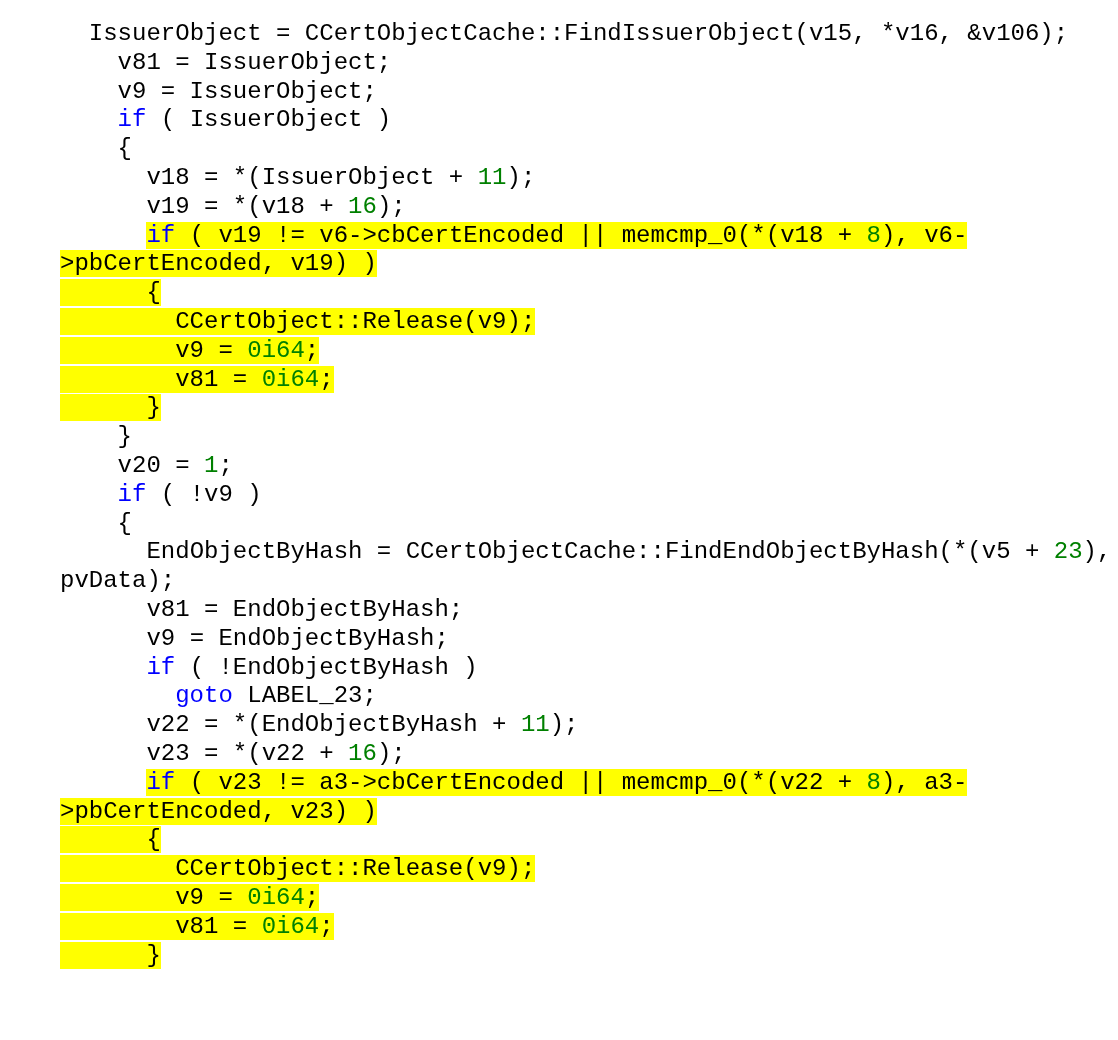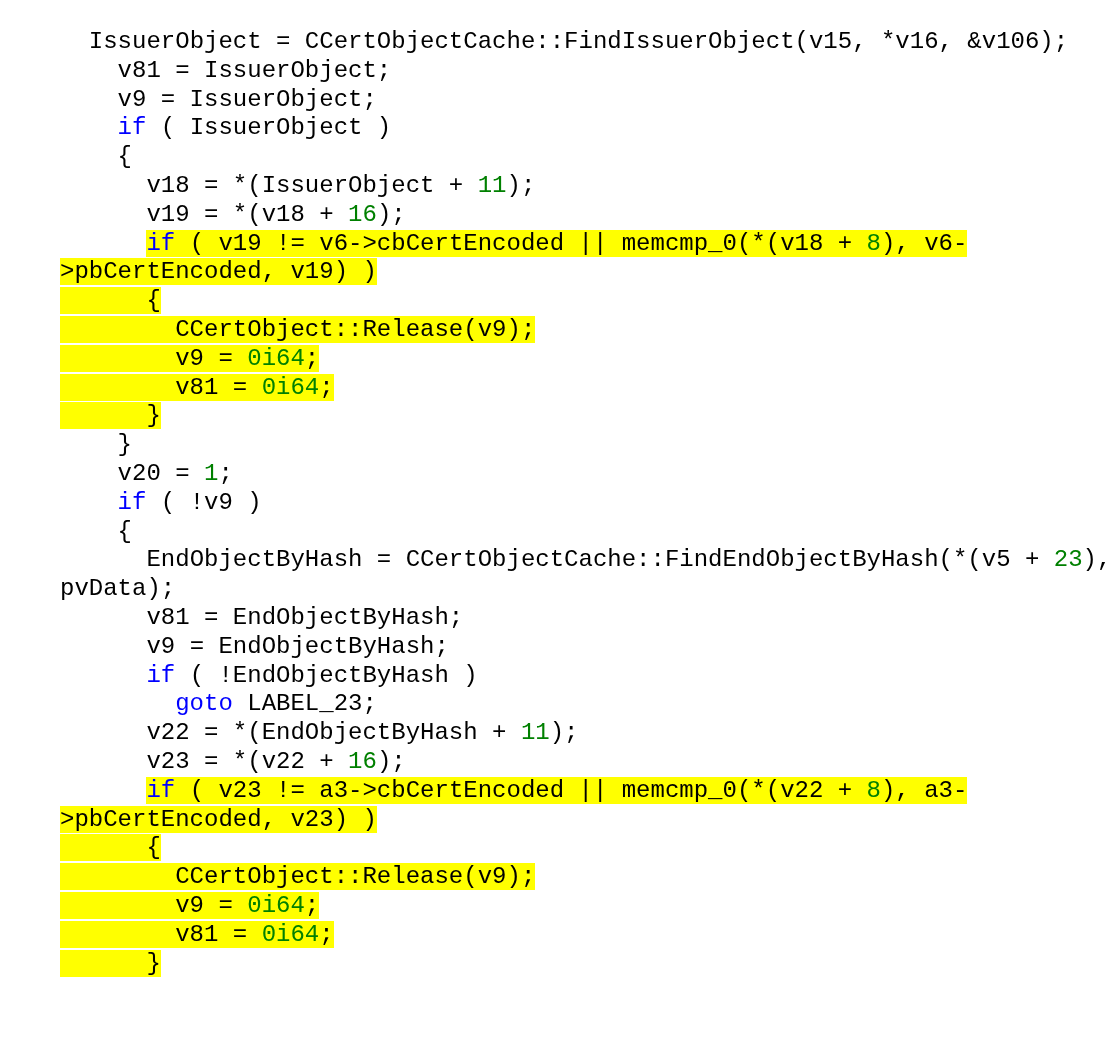--- a/index.html
+++ b/index.html
@@ -5,21 +5,21 @@
   html, body {
     margin: 0;
     padding: 0;
     background: #ffffff;
   }
   .page {
     width: 1118px;
     min-height: 1040px;
     background: #ffffff;
     box-sizing: border-box;
-    padding: 28px 0 0 0;
+    padding: 20px 0 0 0;
   }
   pre.code {
     margin: 0;
     padding: 0 0 0 60px;
     font-family: Consolas, "Courier New", monospace;
     font-size: 24px;
     line-height: 1.2;
     white-space: pre;
     color: #000000;
   }

